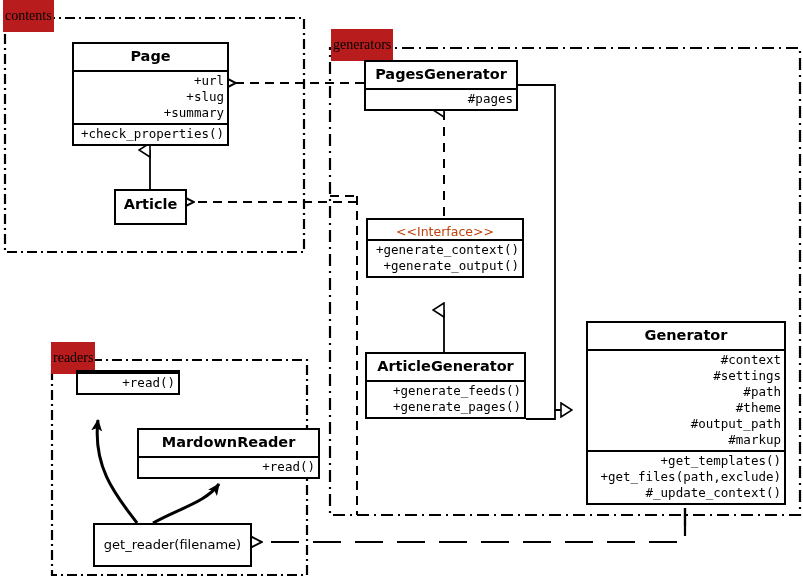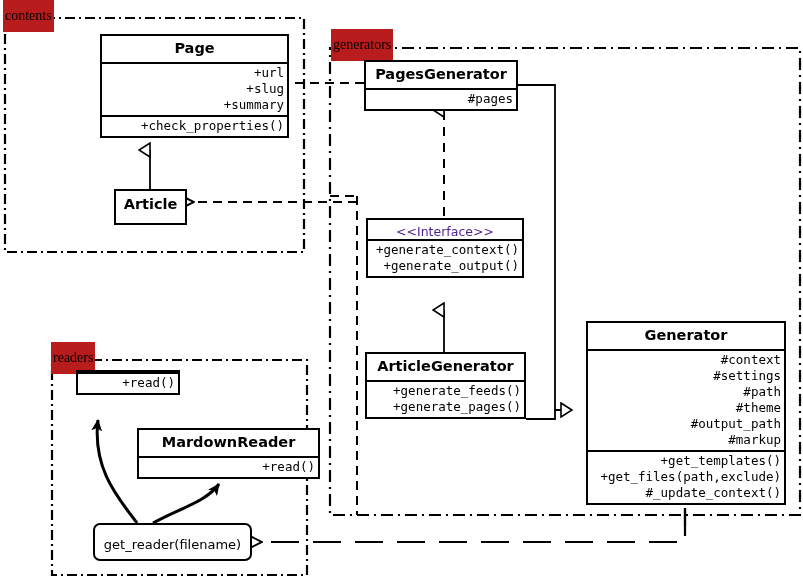--- a/index.html
+++ b/index.html
@@ -10,21 +10,21 @@
              font-size:14px;color:#000;white-space:nowrap;background:#b91c1c;
              padding:8px 2px;line-height:16px;}
 
   
   .cls{position:absolute;box-sizing:border-box;border:2px solid #000;
        background:#ffffff;}
   .cls .cname{font-family:"DejaVu Sans", sans-serif;font-weight:bold;
               font-size:14.5px;text-align:center;color:#000;
               padding:4px 4px 5px 4px;line-height:17px;white-space:nowrap;}
   .cls .stereo{font-family:"DejaVu Sans", sans-serif;font-weight:normal;
-               font-size:12.5px;text-align:center;color:#4c1d95;
+               font-size:12.5px;text-align:center;color:#c2410c;
                line-height:15px;padding:4px 4px 0 4px;white-space:nowrap;}
   .cls .sect{border-top:2px solid #000;padding:1px 3px 2px 3px;text-align:right;}
   .cls .item{font-family:"DejaVu Sans Mono", monospace;font-size:12.5px;
              color:#000;line-height:16px;white-space:nowrap;}
   .cls.fn-box{border:2px solid #000;}
   .cls .fnlabel{font-family:"DejaVu Sans", sans-serif;font-size:13px;
                 color:#000;text-align:center;line-height:18px;padding:11px 6px;
                 white-space:nowrap;}
   .cls .titleonly{padding:5px 6px 10px 6px;}
 
@@ -85,21 +85,21 @@
 
     <path d="M153,523 C180,508 206,502 219,484" fill="none" stroke="#000" stroke-width="3" marker-end="url(#solidArrowOpen)"></path>
   </svg>
 
   <div class="pkg-label" style="left:3px;top:0px;">contents</div>
 
   <div class="pkg-label" style="left:331px;top:29px;">generators</div>
 
   <div class="pkg-label" style="left:51px;top:342px;">readers</div>
 
-  <div class="cls" style="left:72px;top:34px;width:189px;margin-left:28px;">
+  <div class="cls" style="left:72px;top:42px;width:157px;">
     <div class="cname">Page</div>
     <div class="sect">
       <div class="item">+url</div>
       <div class="item">+slug</div>
       <div class="item">+summary</div>
     </div>
     <div class="sect">
       <div class="item">+check_properties()</div>
     </div>
   </div>
@@ -154,17 +154,17 @@
     </div>
   </div>
 
   <div class="cls" style="left:137px;top:428px;width:183px;">
     <div class="cname">MardownReader</div>
     <div class="sect">
       <div class="item">+read()</div>
     </div>
   </div>
 
-  <div class="cls fn-box" style="left:93px;top:523px;width:159px;height:38px;border-radius:7px;">
+  <div class="cls fn-box" style="left:93px;top:523px;width:159px;height:44px;">
     <div class="fnlabel">get_reader(filename)</div>
   </div>
 
 </div>
 
 </body></html>

